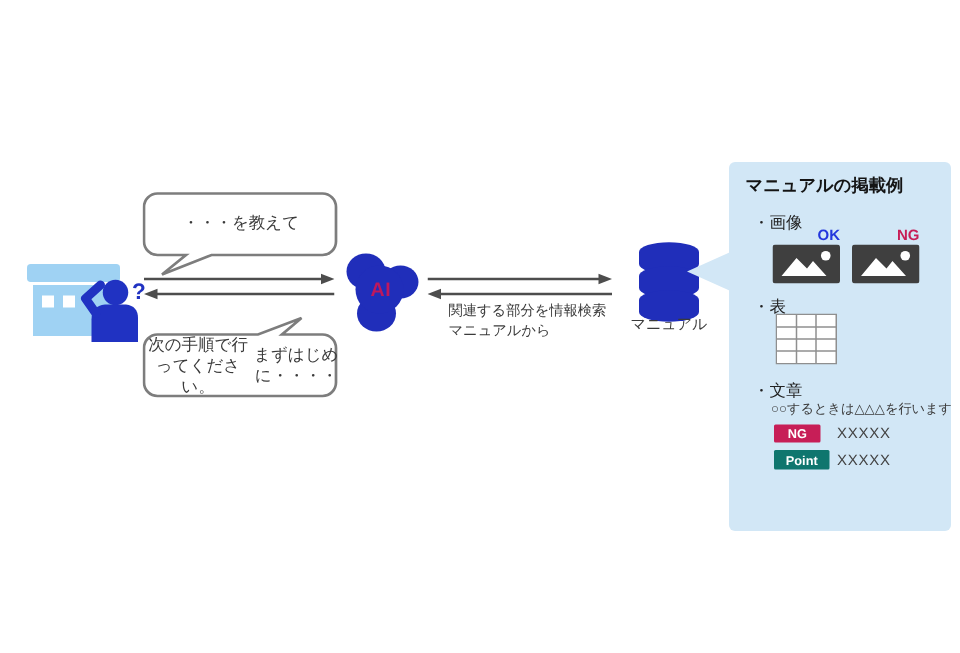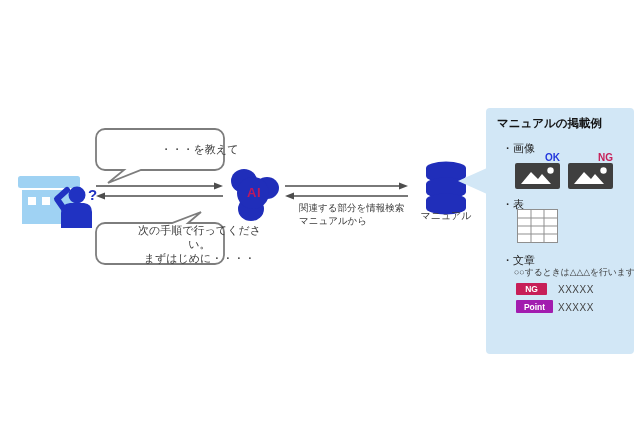--- a/index.html
+++ b/index.html
@@ -4,21 +4,21 @@
 <style>
   html,body{margin:0;padding:0;background:#fff;}
   .canvas{
     position:relative;width:640px;height:435px;background:#ffffff;overflow:hidden;
     font-family:"Liberation Sans","DejaVu Sans",sans-serif;color:#333;
   }
   .abs{position:absolute;}
   
   .bubble-text{
     position:absolute;display:flex;align-items:center;justify-content:center;
-    text-align:center;font-size:11px;color:#3a3a3a;line-height:14px;margin-left:39px;
+    text-align:center;font-size:11px;color:#3a3a3a;line-height:14px;
   }
   
   .caption{position:absolute;font-size:9.5px;color:#3a3a3a;line-height:12.5px;white-space:nowrap;}
   .db-label{position:absolute;font-size:10px;color:#3a3a3a;text-align:center;}
   .ai-label{
     position:absolute;color:#be185d;font-weight:bold;font-size:13px;
     text-align:center;letter-spacing:0.5px;
   }
   .qmark{position:absolute;color:#2032c2;font-weight:bold;font-size:15px;}
   
@@ -29,21 +29,21 @@
   .panel-title{position:absolute;left:11px;top:8px;font-size:11.5px;font-weight:bold;color:#141414;}
   .section-label{position:absolute;font-size:11px;color:#222222;}
   .ok-label{position:absolute;font-size:10px;font-weight:bold;color:#2337dd;text-align:right;}
   .ng-label{position:absolute;font-size:10px;font-weight:bold;color:#c71e57;text-align:right;}
   .example-sentence{position:absolute;font-size:8.8px;color:#3a3a3a;white-space:nowrap;}
   .badge{
     position:absolute;display:flex;align-items:center;justify-content:center;
     color:#ffffff;font-size:8.5px;font-weight:bold;border-radius:1px;
   }
   .badge-ng{background:#c71e57;width:31px;height:12px;}
-  .badge-point{background:#a21caf;width:37px;height:13px;}
+  .badge-point{background:#0f766e;width:37px;height:13px;}
   .badge-value{position:absolute;font-size:10px;color:#444444;letter-spacing:0.5px;}
 </style>
 </head>
 <body>
 
 <div class="canvas">
 
   <svg class="abs" style="left:18px;top:172px;" width="62" height="52" viewBox="0 0 62 52">
     <rect x="0" y="4" width="62" height="12" rx="2.5" fill="#9fd2f3"></rect>
     <rect x="4" y="18" width="54" height="34" fill="#9fd2f3"></rect>
@@ -66,21 +66,21 @@
   <svg class="abs" style="left:96px;top:182px;" width="127" height="18" viewBox="0 0 127 18">
     <line x1="0" y1="4" x2="119" y2="4" stroke="#4d4d4d" stroke-width="1.6"></line>
     <polygon points="118,0.5 127,4 118,7.5" fill="#4d4d4d"></polygon>
     <line x1="8" y1="14" x2="127" y2="14" stroke="#4d4d4d" stroke-width="1.6"></line>
     <polygon points="9,10.5 0,14 9,17.5" fill="#4d4d4d"></polygon>
   </svg>
 
   <svg class="abs" style="left:95px;top:211px;" width="131" height="55" viewBox="0 0 131 55">
     <path d="M10,12 H77 L106,1 L93,12 H120 A9,9 0 0 1 129,21 V44 A9,9 0 0 1 120,53 H10 A9,9 0 0 1 1,44 V21 A9,9 0 0 1 10,12 Z" fill="#ffffff" stroke="#7d7d7d" stroke-width="1.8"></path>
   </svg>
-  <div class="bubble-text" style="left:95px;top:223px;width:131px;height:42px;flex-direction:column;">
+  <div class="bubble-text" style="left:95px;top:223px;width:131px;height:42px;">
     <div>次の手順で行ってください。</div>
     <div>まずはじめに・・・・</div>
   </div>
 
   <svg class="abs" style="left:227px;top:166px;" width="54" height="58" viewBox="0 0 54 58">
     <g fill="#202eba">
       <ellipse cx="17" cy="15" rx="13" ry="12"></ellipse>
       <ellipse cx="40" cy="22" rx="12" ry="11"></ellipse>
       <ellipse cx="24" cy="43" rx="13" ry="12"></ellipse>
       <circle cx="26" cy="27" r="16"></circle>

